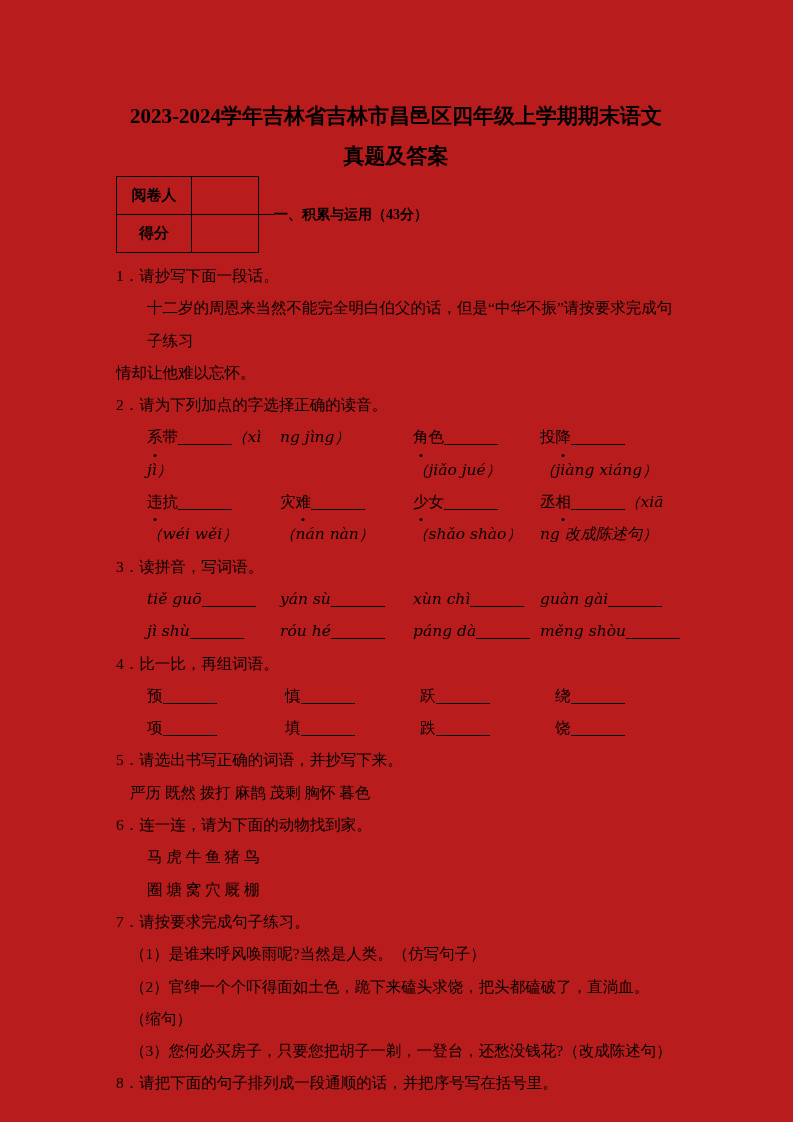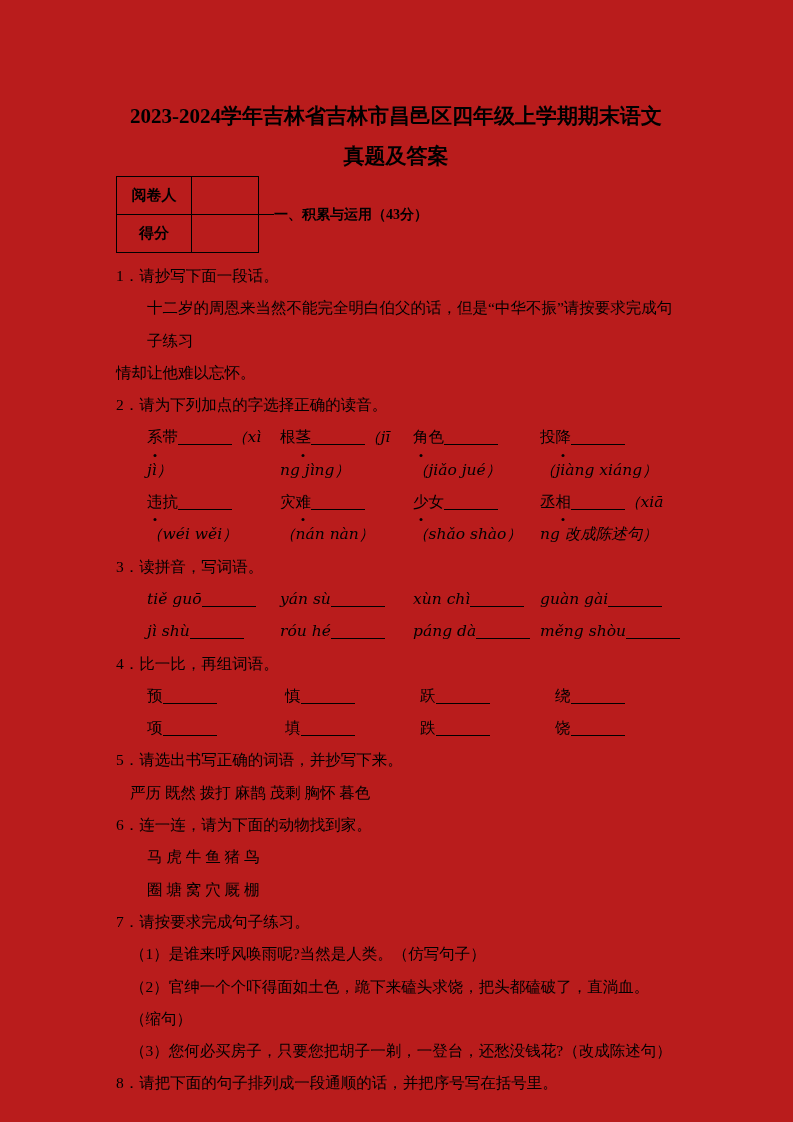--- a/index.html
+++ b/index.html
@@ -100,21 +100,20 @@
 
       <div class="line">2．请为下列加点的字选择正确的读音。</div>
       <div class="grid4a">
 
         <div class="q2cell">
           <div class="l1"><span class="dot">系</span><span>带</span><span class="blank"></span><span class="py">（xì</span></div>
           <div class="l2"><span class="py">jì）</span></div>
         </div>
 
         <div class="q2cell">
-          <div class="l1"><span>根</span><span class="dot">茎</span><span class="blank"></span><span class="py">（jī</span></div>
           <div class="l2"><span class="py">ng jìng）</span></div>
         </div>
 
         <div class="q2cell">
           <div class="l1"><span class="dot">角</span><span>色</span><span class="blank"></span><span class="py"></span></div>
           <div class="l2"><span class="py">（jiǎo jué）</span></div>
         </div>
 
         <div class="q2cell">
           <div class="l1"><span>投</span><span class="dot">降</span><span class="blank"></span><span class="py"></span></div>

